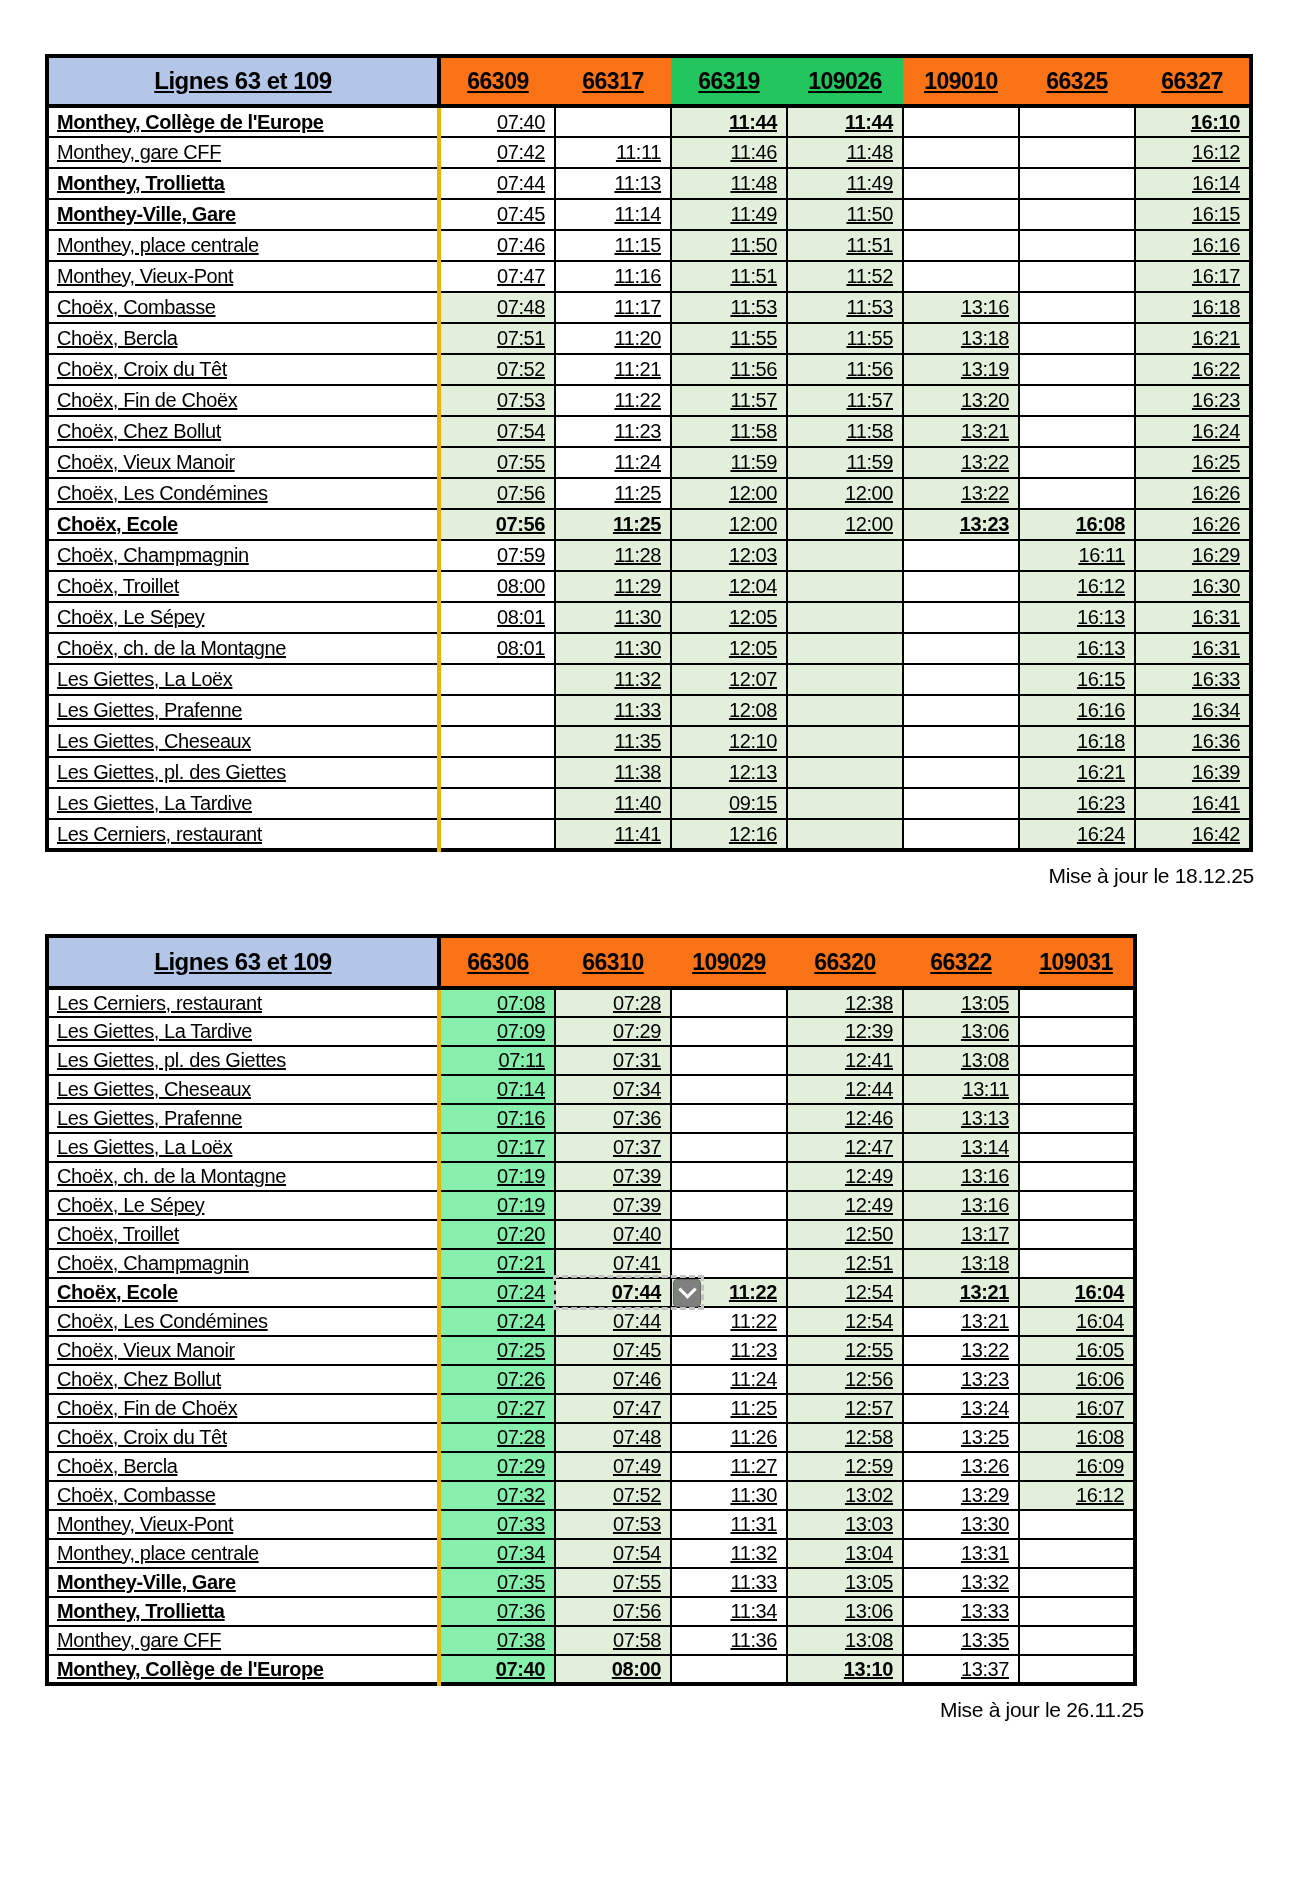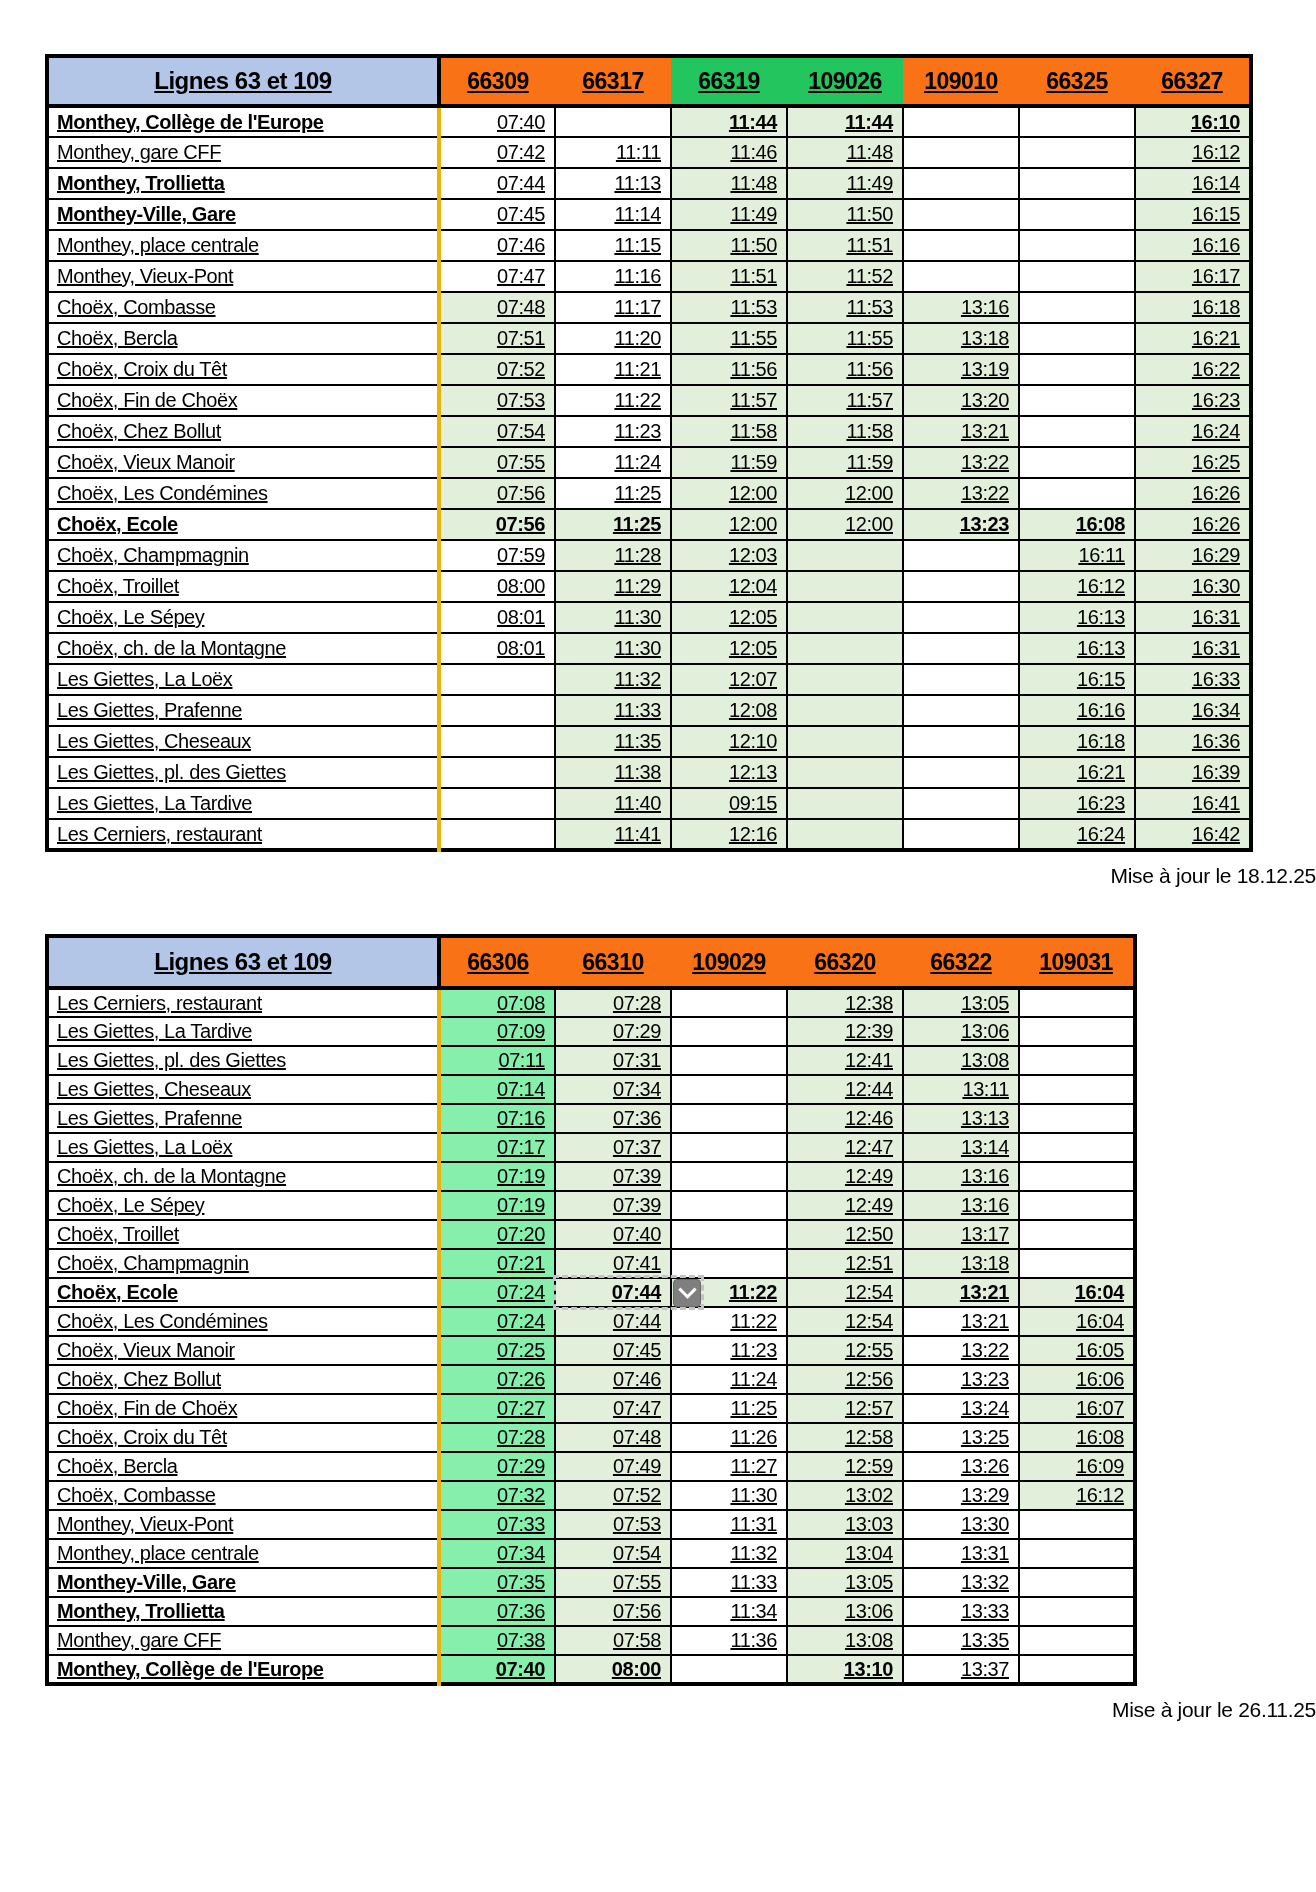--- a/index.html
+++ b/index.html
@@ -16,22 +16,22 @@
   th.yellow{background:#22c55e;}
   tbody td{border:2px solid #000;font-size:20px;letter-spacing:-0.4px;vertical-align:middle;background:#fff;}
   #t0 tbody td{height:31px;}
   #t1 tbody td{height:29px;}
   td.stop{text-align:left;padding-left:8px;border-right:4px solid #eab308;}
   td.time{text-align:right;padding-right:9px;font-variant-numeric:tabular-nums;}
   td.bgg{background:#e2efda;}
   td.bgd{background:#86efac;}
   .b{font-weight:bold;}
   .maj{font-size:21px;letter-spacing:-0.3px;text-align:right;margin-top:12px;}
-  #maj0{}
-  #maj1{}
+  #maj0{margin-right:62px;}
+  #maj1{margin-right:172px;}
   td.selcell{position:relative;}
   .marquee{position:absolute;top:-4px;left:-3px;bottom:-4px;right:-34px;border:3px dashed #c3c3c3;pointer-events:none;z-index:5;}
   .afbtn{position:absolute;right:-31px;top:50%;transform:translateY(-50%);width:26px;height:26px;background:#7f7f7f;border:1px solid #6b6b6b;border-radius:4px;display:flex;align-items:center;justify-content:center;z-index:6;cursor:pointer;}
   .chev{display:block;width:10px;height:10px;border-right:3px solid #fff;border-bottom:3px solid #fff;transform:rotate(45deg) translate(-2px,-2px);}
 </style>
 </head>
 <body>
 
 <div class="sheet">
   <table id="t0">

